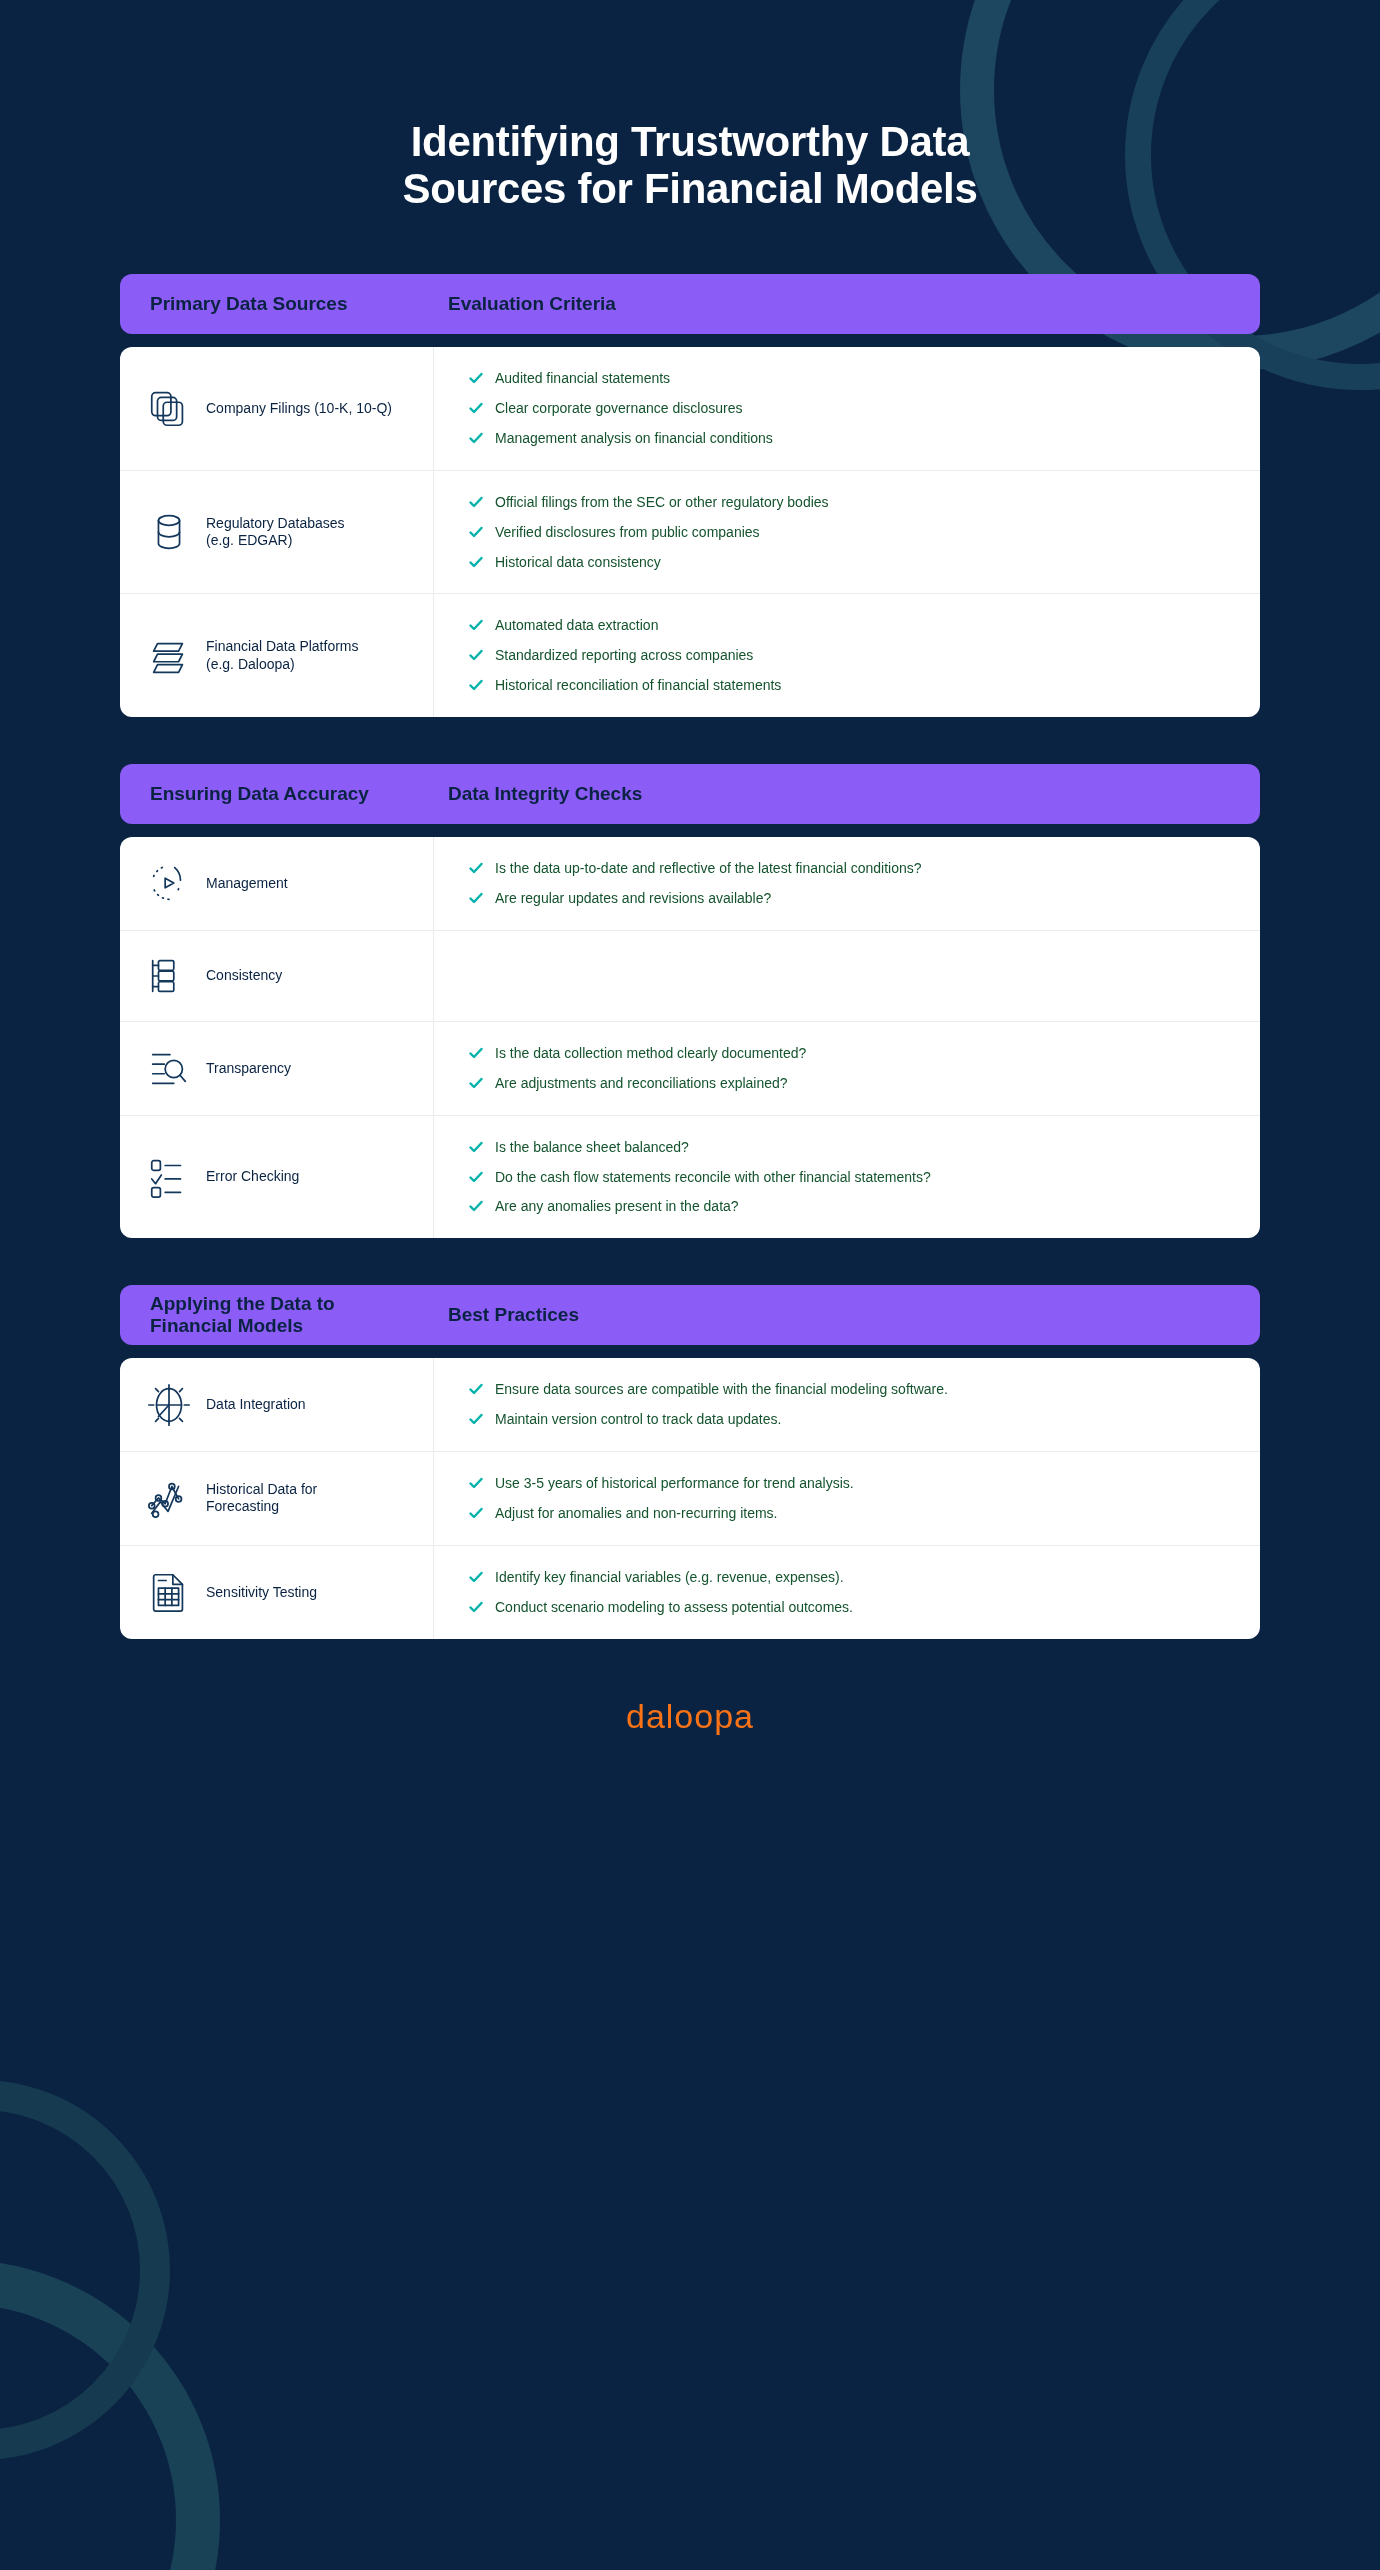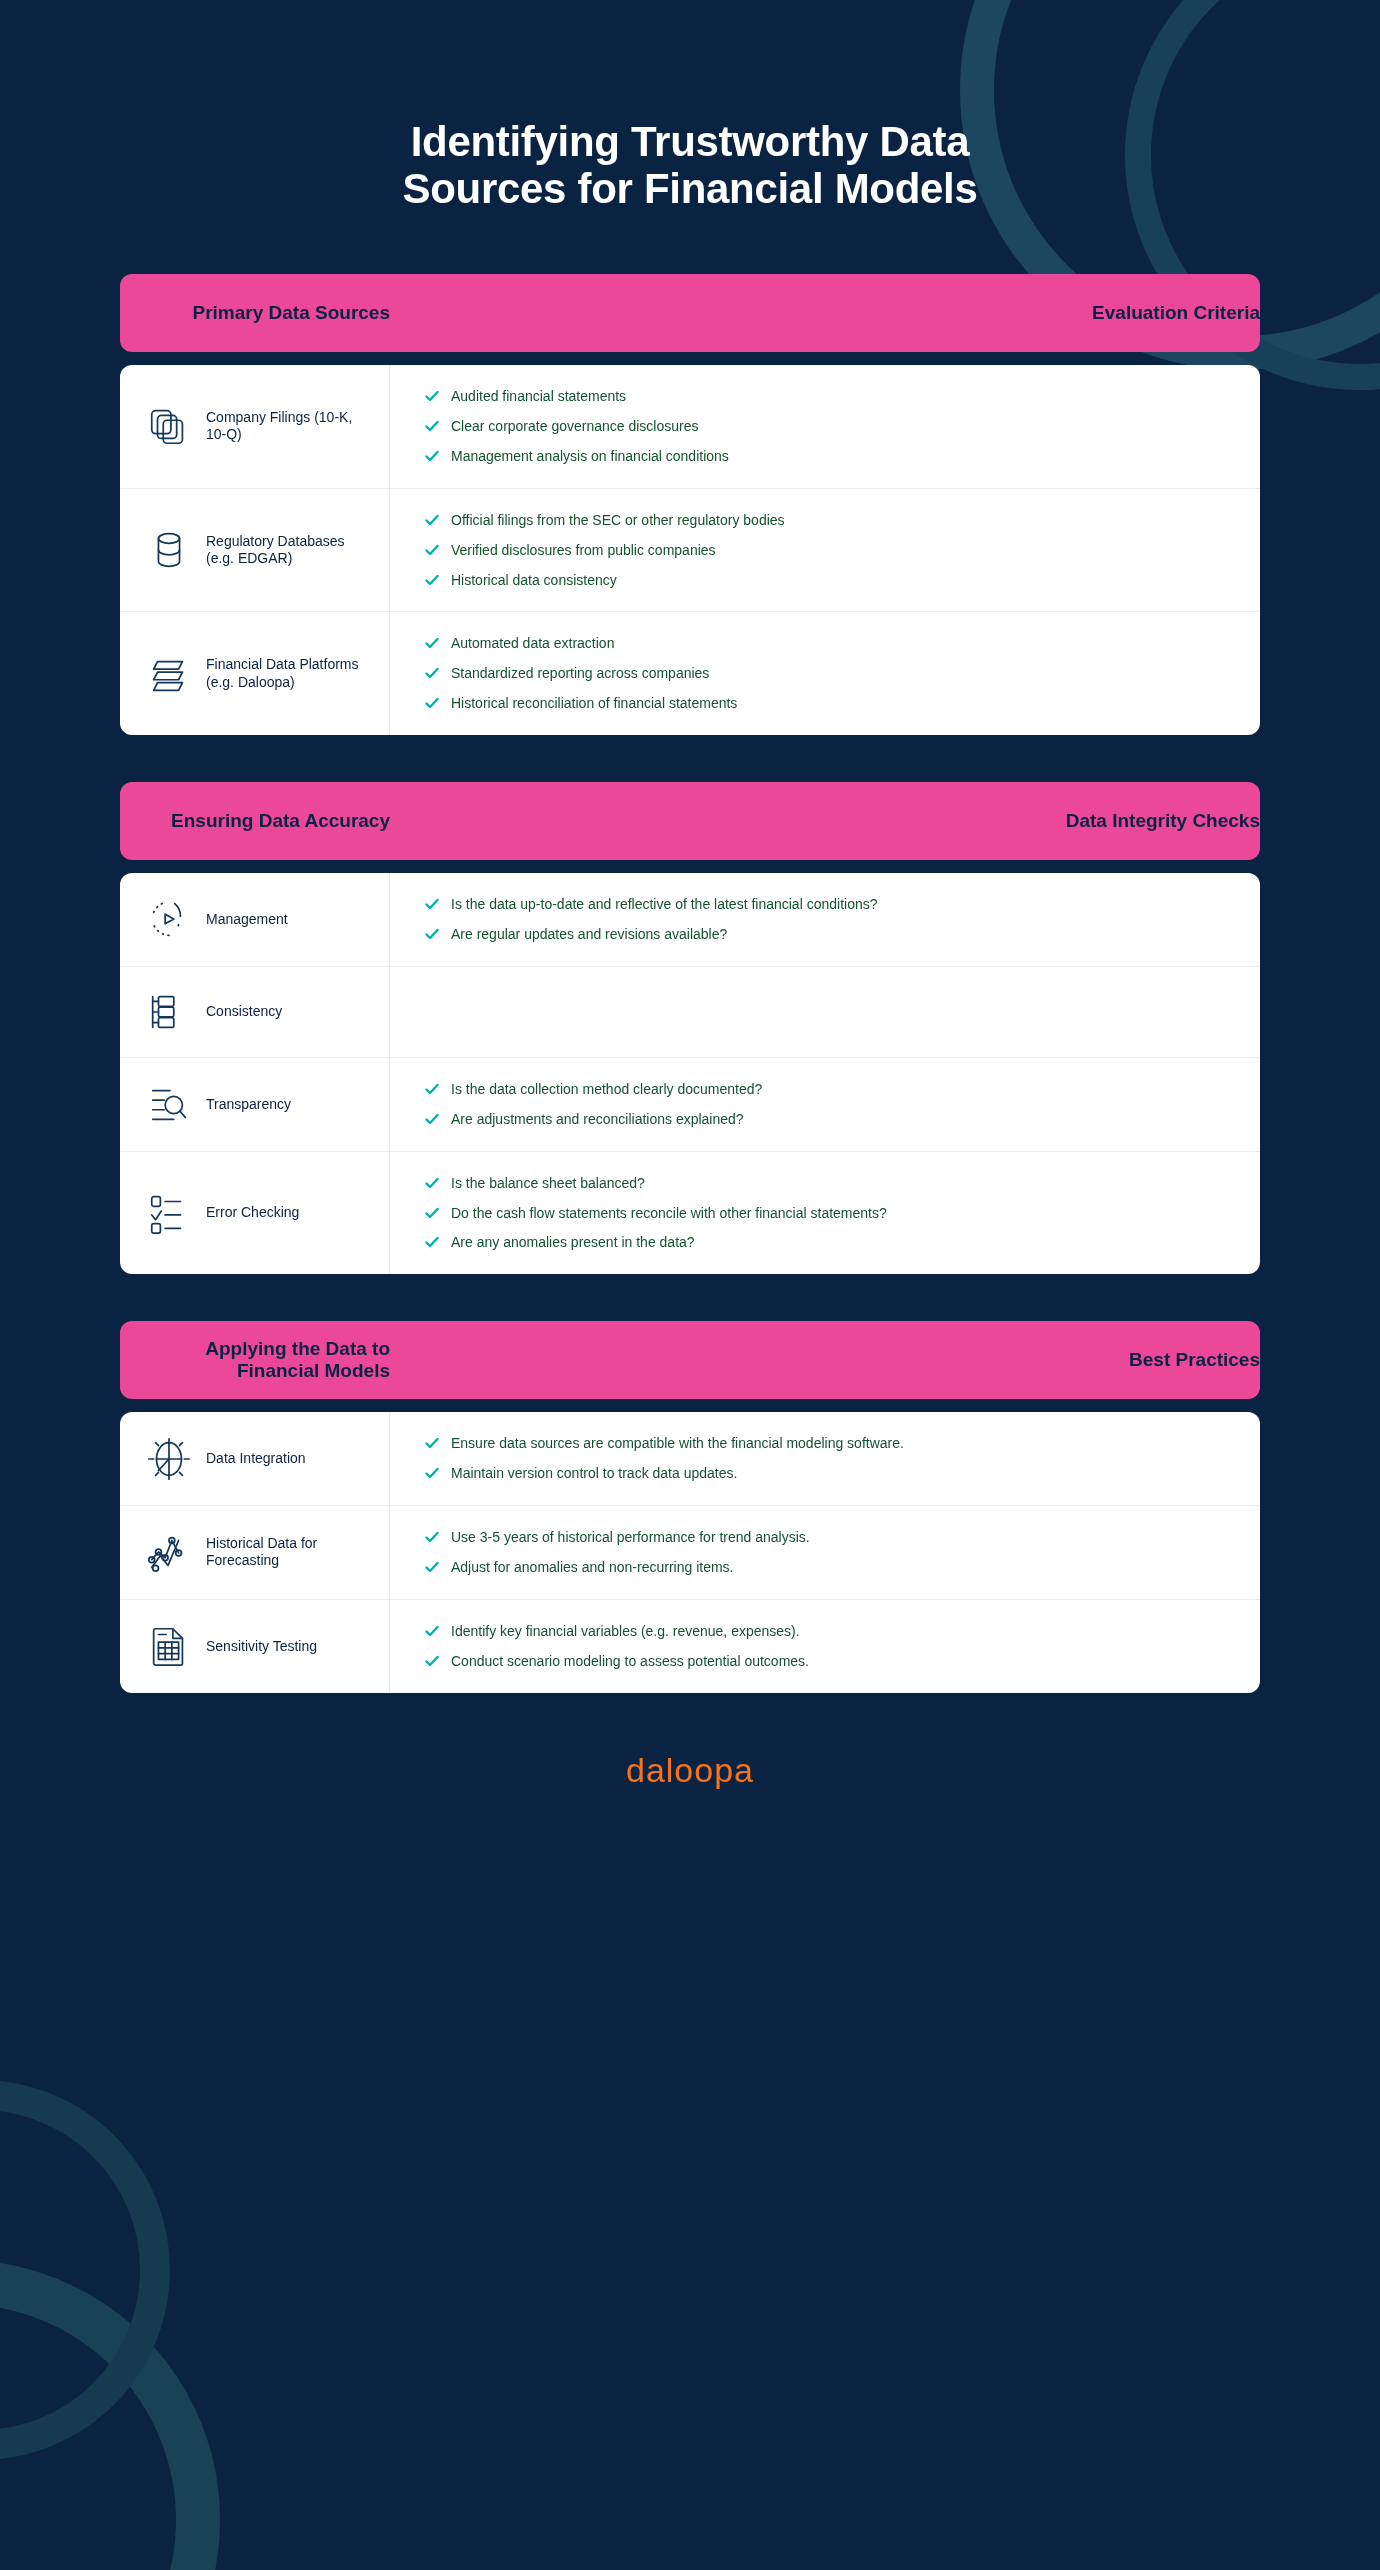--- a/index.html
+++ b/index.html
@@ -51,27 +51,26 @@
     letter-spacing: -0.3px;
   }
   .title .line { display: block; }
 
   
   .section { margin-top: 0; }
   .section--first { margin-top: 62px; }
   .section--next  { margin-top: 47px; }
 
   .sec-header {
-    background: #ec4899;
+    background: #8b5cf6;
     border-radius: 12px;
-    height: 78px;
+    height: 60px;
     display: flex;
     align-items: center;
     padding: 0 0 0 0;
-    text-align: right;
   }
   .sec-header .col-left {
     width: 270px;
     padding-left: 30px;
     color: #0A2342;
     font-size: 19px;
     font-weight: bold;
     line-height: 1.2;
   }
   .sec-header .col-right {
@@ -90,21 +89,21 @@
   }
 
   .row {
     display: flex;
     align-items: stretch;
     border-bottom: 1px solid #E9ECEF;
   }
   .row:last-child { border-bottom: none; }
 
   .cell-left {
-    width: 270px;
+    width: 314px;
     display: flex;
     align-items: center;
     gap: 14px;
     padding: 22px 14px 22px 26px;
     border-right: 1px solid #E9ECEF;
   }
   .icon-wrap {
     width: 46px; height: 46px;
     flex: 0 0 46px;
     display: flex; align-items: center; justify-content: center;

